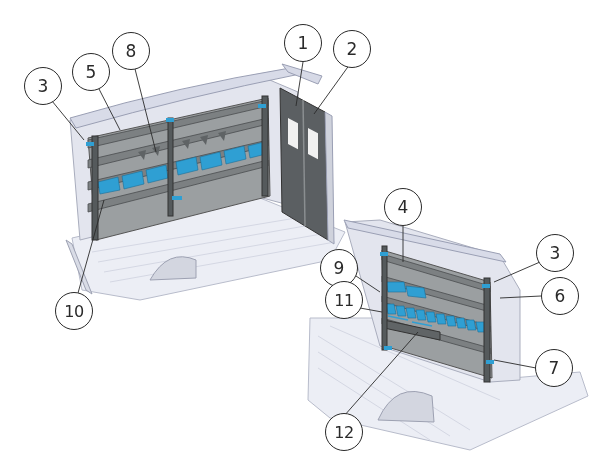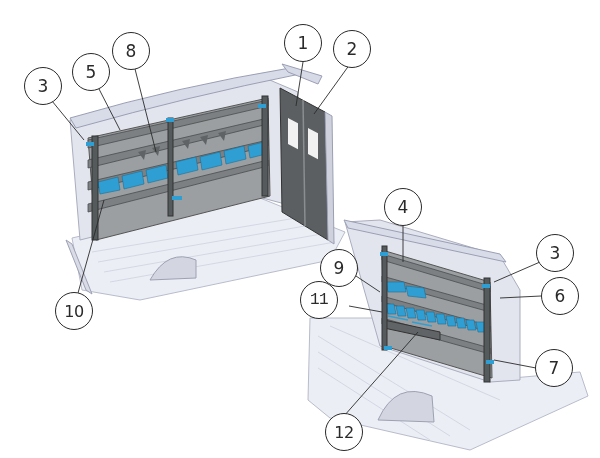--- a/index.html
+++ b/index.html
@@ -181,21 +181,21 @@
     </div>
   <div class="callout" style="left:536px;top:234px;">
       <span>3</span>
     </div>
   <div class="callout" style="left:320px;top:249px;">
       <span>9</span>
     </div>
   <div class="callout" style="left:541px;top:277px;">
       <span>6</span>
     </div>
-  <div class="callout two" style="left:300px;top:281px;font-family:Liberation Mono, monospace;">
+  <div class="callout two" style="left:325px;top:281px;">
       <span>11</span>
     </div>
   <div class="callout" style="left:535px;top:349px;">
       <span>7</span>
     </div>
   <div class="callout two" style="left:325px;top:413px;justify-content:center;">
       <span>12</span>
     </div>
 </div>
 

